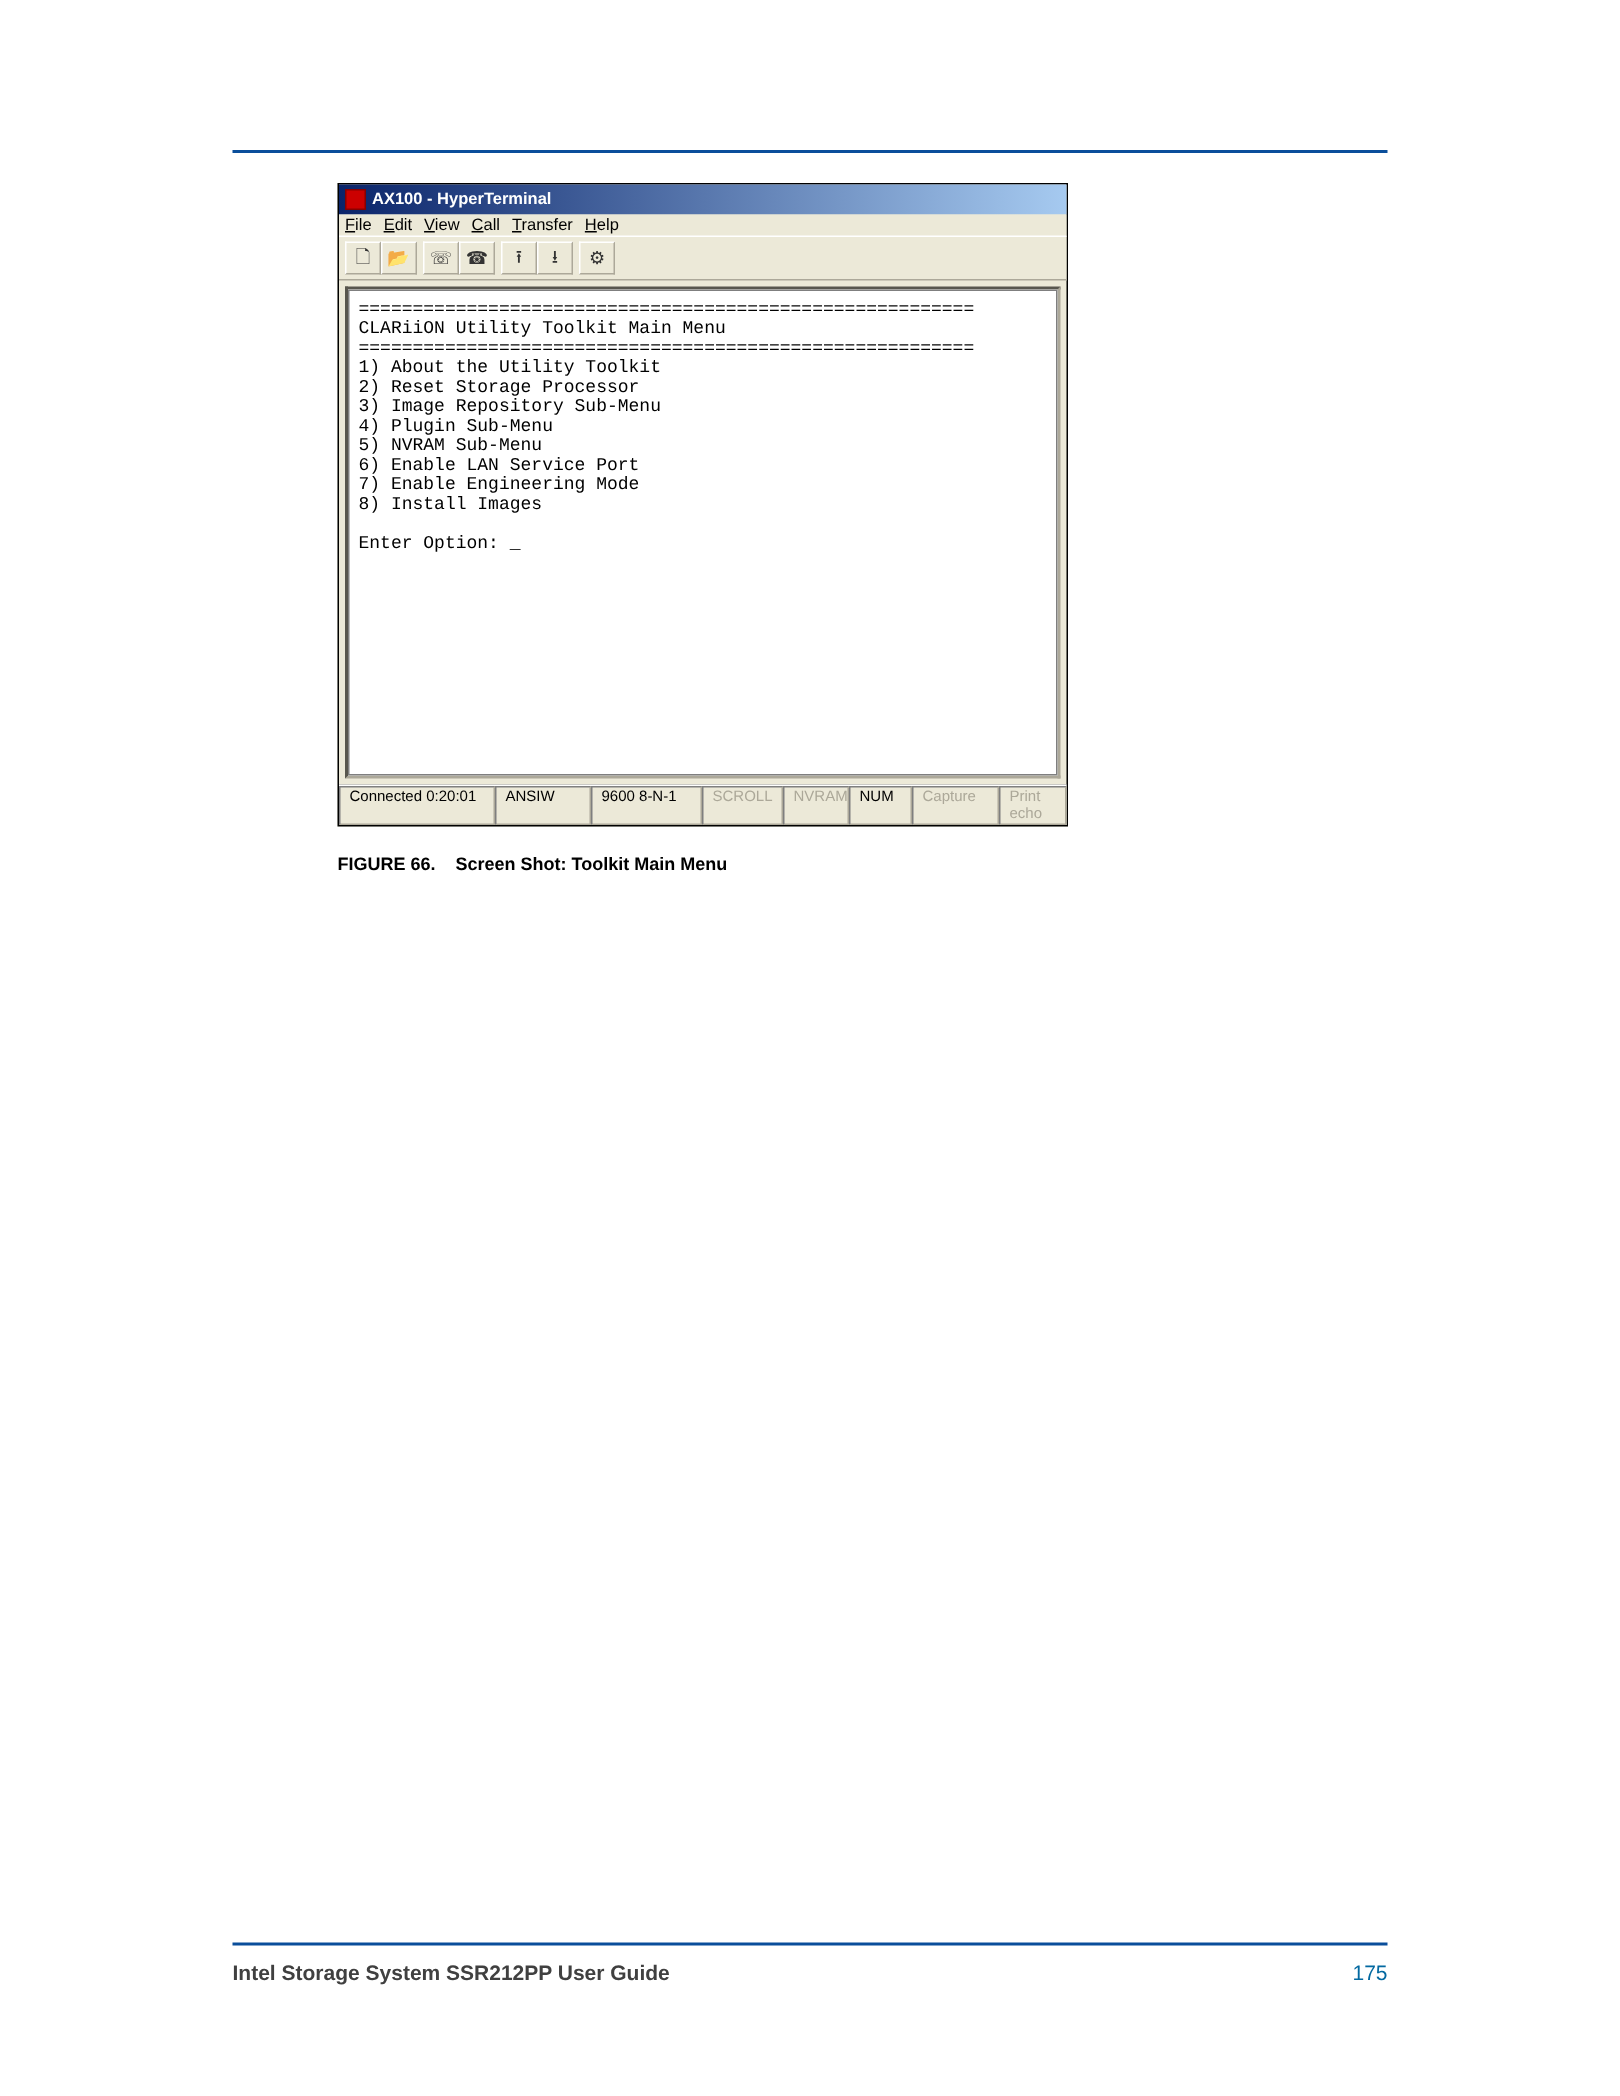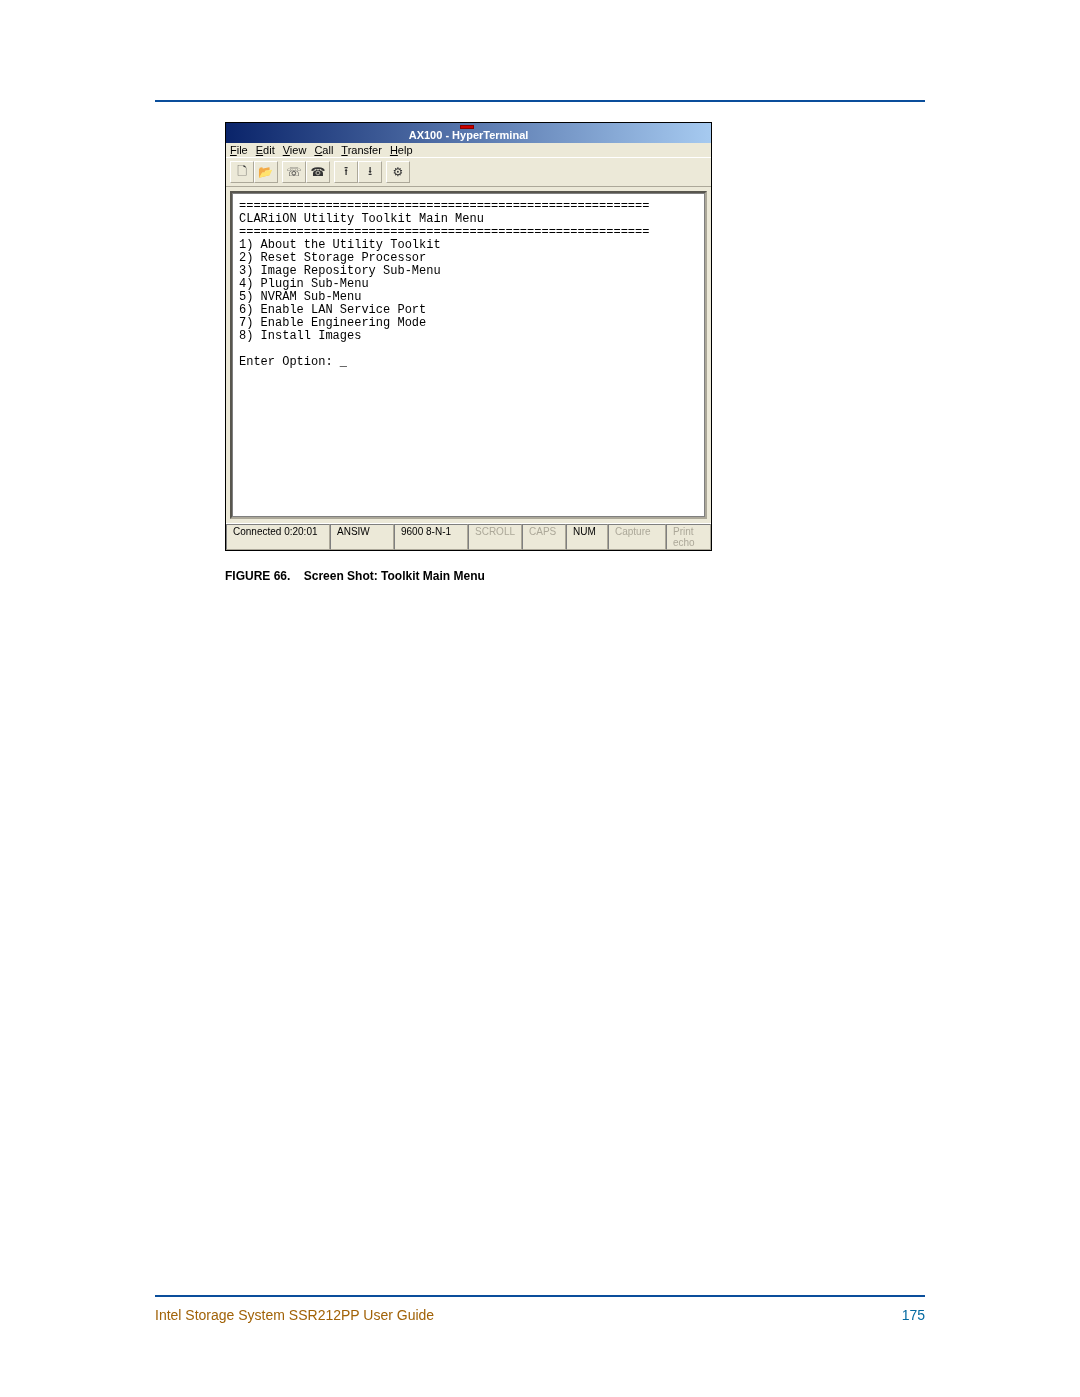--- a/index.html
+++ b/index.html
@@ -31,21 +31,20 @@
     font-size: 11px;
   }
   .titlebar {
     background: linear-gradient(to right, #0a246a, #a6caf0);
     color: #fff;
     font-weight: bold;
     padding: 2px 4px;
     display: flex;
     align-items: center;
     height: 16px;
-    flex-direction: column;
   }
   .titlebar-icon {
     width: 12px;
     height: 12px;
     background: #c00;
     margin-right: 4px;
     border: 1px solid #800;
     position: relative;
   }
   .menubar {
@@ -145,21 +144,21 @@
     border: none;
     border-top: 2px solid #0a4e9b;
     margin: 0 0 10px 0;
   }
   .footer-row {
     display: flex;
     justify-content: space-between;
     font-family: Arial, Helvetica, sans-serif;
     font-size: 14px;
   }
-  .footer-title { color: #a16207; font-weight: normal; }
+  .footer-title { color: #404040; font-weight: bold; }
   .footer-page  { color: #0369a1; }
 </style>
 </head>
 <body>
 
 <div class="page">
   <hr class="hr-top">
 
   <div class="screenshot">
     <div class="titlebar">
@@ -199,21 +198,21 @@
 7) Enable Engineering Mode
 8) Install Images
 
 Enter Option: _</div>
     </div>
     <div class="statusbar">
       <div class="status-cell" style="width:90px">Connected 0:20:01</div>
       <div class="status-cell" style="width:50px">ANSIW</div>
       <div class="status-cell" style="width:60px">9600 8-N-1</div>
       <div class="status-cell disabled" style="width:40px">SCROLL</div>
-      <div class="status-cell disabled" style="width:30px">CAPS</div>
+      <div class="status-cell disabled" style="width:30px">NVRAM</div>
       <div class="status-cell" style="width:28px">NUM</div>
       <div class="status-cell disabled" style="width:44px">Capture</div>
       <div class="status-cell disabled" style="flex:1">Print echo</div>
     </div>
   </div>
 
   <div class="caption">
     <span>FIGURE 66.</span>&nbsp;&nbsp;&nbsp;&nbsp;<span>Screen Shot: Toolkit Main Menu</span>
   </div>
 

